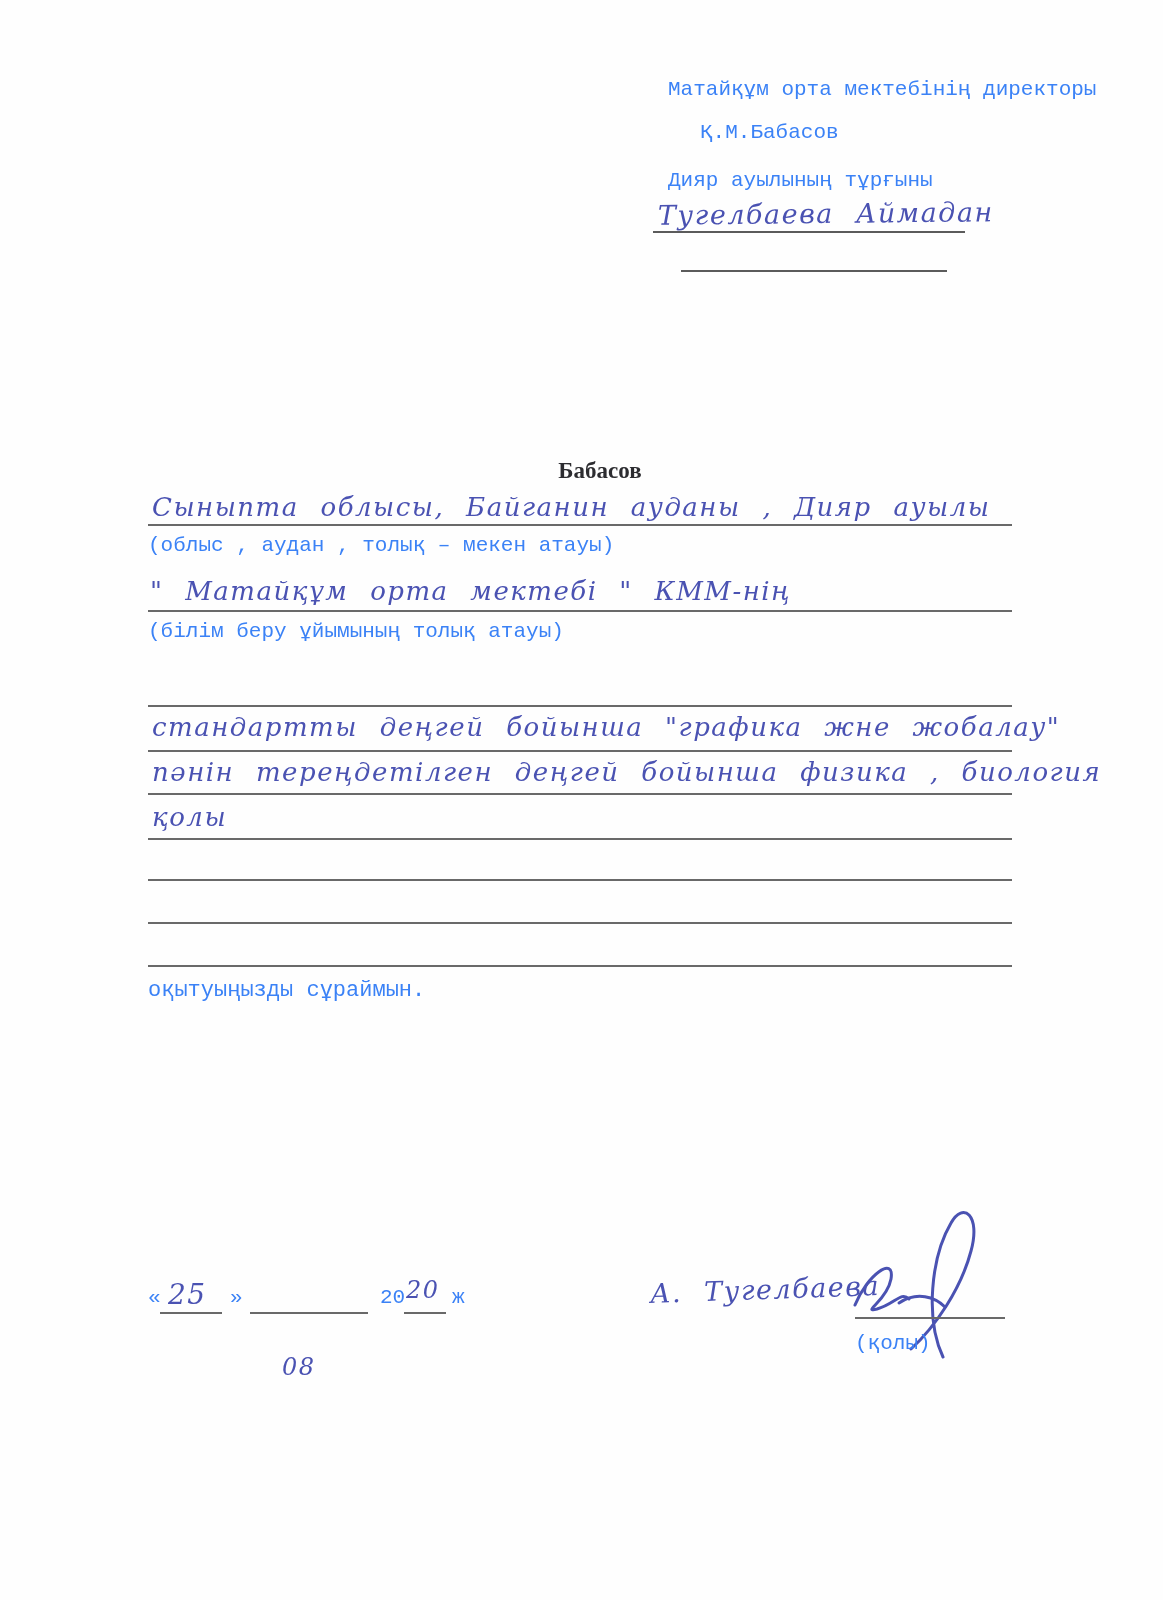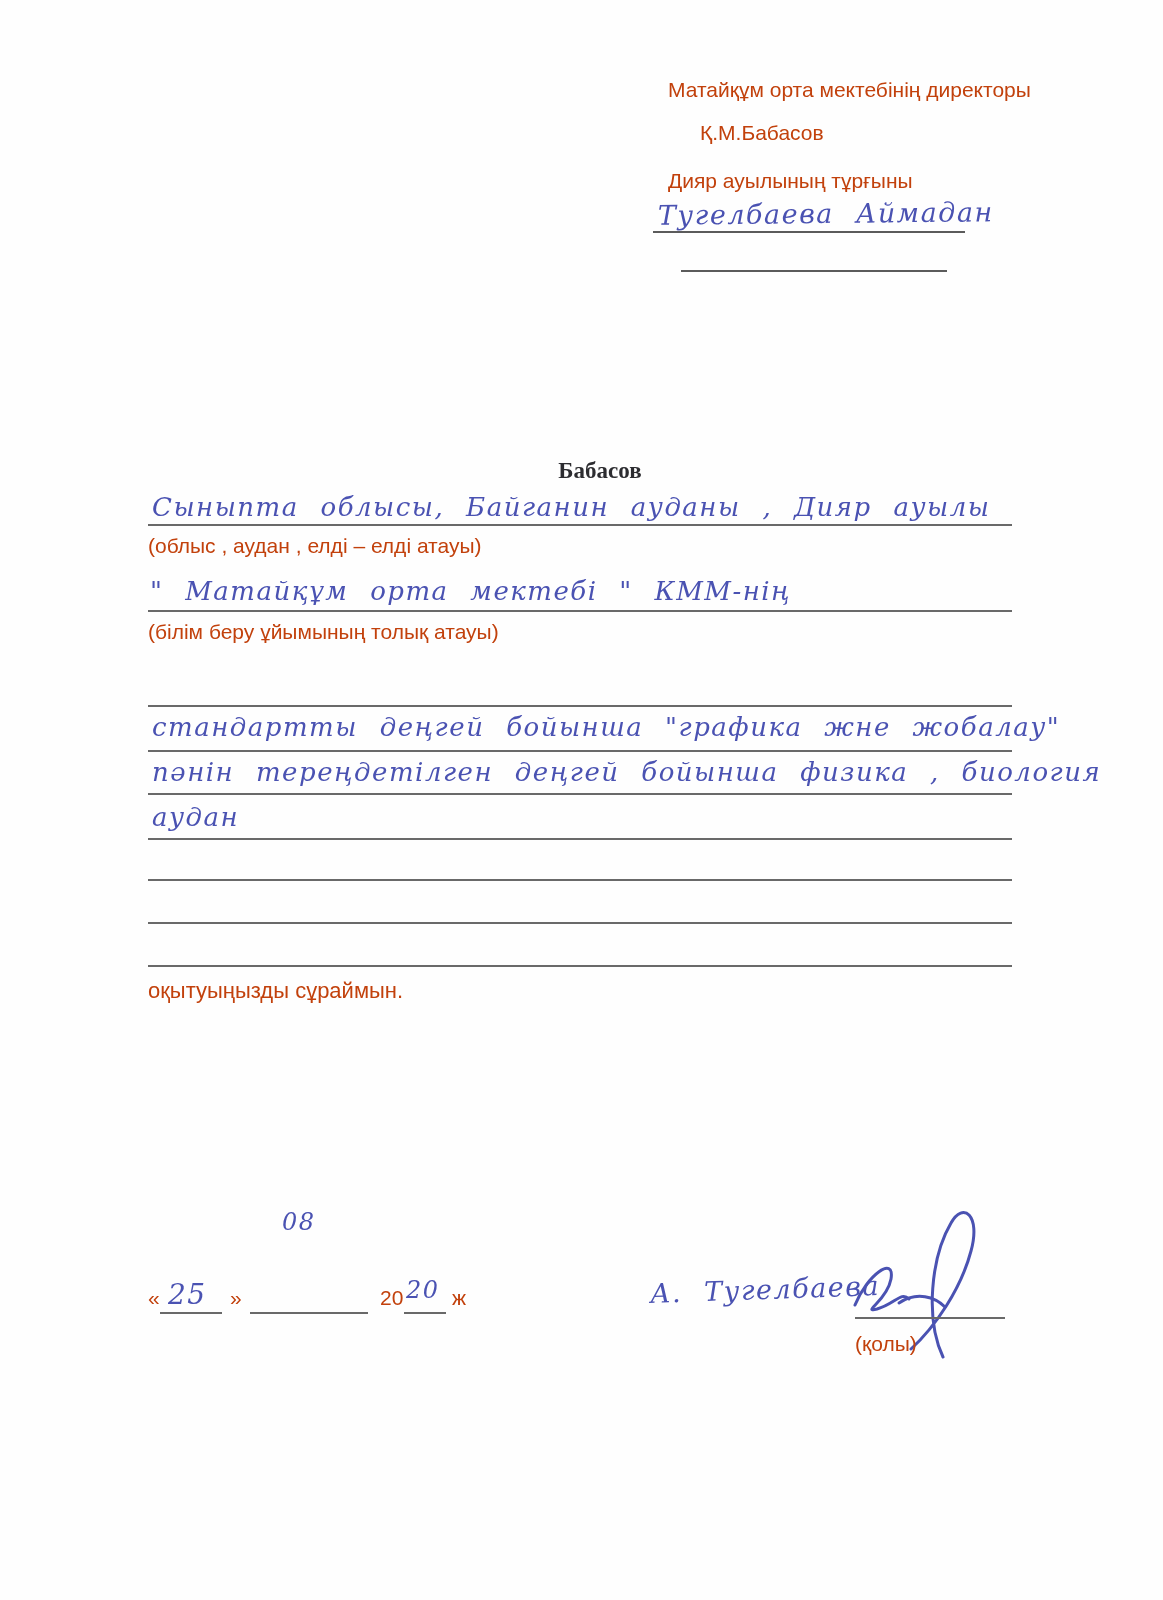--- a/index.html
+++ b/index.html
@@ -7,23 +7,23 @@
     position: relative;
     width: 1163px;
     height: 1600px;
     background: #fefefe;
     overflow: hidden;
     font-family: "Liberation Serif", serif;
     color: #2c2c30;
   }
   .printed {
     position: absolute;
-    font-family: Liberation Sans, sans-serif;
+    font-family: Liberation Mono, monospace;
     font-size: 21px;
-    color: #c2410c;
+    color: #3b82f6;
     white-space: nowrap;
   }
   .hand {
     position: absolute;
     font-family: "DejaVu Serif", serif;
     font-style: italic;
     font-size: 26px;
     color: #4a52b2;
     white-space: nowrap;
     letter-spacing: 1.5px;
@@ -60,48 +60,48 @@
   <div class="printed" style="left:700px; top:121px;">Қ.М.Бабасов</div>
   <div class="printed" style="left:668px; top:169px;">Дияр ауылының тұрғыны</div>
   <div class="hand" style="left:658px; top:198px; font-size:27px; transform:rotate(-0.6deg);">Тугелбаева Аймадан</div>
   <div class="rule" style="left:653px; top:231px; width:312px; background:#5b5b5b;"></div>
   <div class="rule" style="left:681px; top:270px; width:266px; background:#5b5b5b;"></div>
 
   <div class="title">Бабасов</div>
 
   <div class="hand" style="left:152px; top:492px;">Сыныпта облысы, Байганин ауданы , Дияр ауылы</div>
   <div class="rule" style="left:148px; top:524px; width:864px;"></div>
-  <div class="printed" style="left:148px; top:534px;">(облыс , аудан , елді – елді атауы)</div>
+  <div class="printed" style="left:148px; top:534px;">(облыс , аудан , толық – мекен атауы)</div>
 
   <div class="hand" style="left:150px; top:576px;">" Матайқұм орта мектебі "  КММ-нің</div>
   <div class="rule" style="left:148px; top:610px; width:864px;"></div>
   <div class="printed caption-center" style="top:620px;">(білім беру ұйымының толық атауы)</div>
 
   <div class="rule" style="left:148px; top:705px; width:864px;"></div>
 
   <div class="hand" style="left:152px; top:712px;">стандартты  деңгей  бойынша   "графика жне жобалау"</div>
   <div class="rule" style="left:148px; top:750px; width:864px;"></div>
 
   <div class="hand" style="left:152px; top:757px;">пәнін  тереңдетілген  деңгей  бойынша  физика , биология</div>
   <div class="rule" style="left:148px; top:793px; width:864px;"></div>
 
-  <div class="hand" style="left:152px; top:802px;">аудан</div>
+  <div class="hand" style="left:152px; top:802px;">қолы</div>
   <div class="rule" style="left:148px; top:838px; width:864px;"></div>
 
   <div class="rule" style="left:148px; top:879px; width:864px;"></div>
   <div class="rule" style="left:148px; top:922px; width:864px;"></div>
   <div class="rule" style="left:148px; top:965px; width:864px;"></div>
 
   <div class="printed" style="left:148px; top:978px; font-size:22px;">оқытуыңызды сұраймын.</div>
 
   <div class="printed" style="left:148px; top:1286px;">«</div>
   <div class="hand" style="left:168px; top:1278px; font-size:28px;">25</div>
   <div class="rule" style="left:160px; top:1312px; width:62px;"></div>
   <div class="printed" style="left:230px; top:1286px;">»</div>
-  <div class="hand" style="left:282px; top:1208px; font-size:24px;">08</div>
+  <div class="hand" style="left:282px; top:1353px; font-size:24px;">08</div>
   <div class="rule" style="left:250px; top:1312px; width:118px;"></div>
   <div class="printed" style="left:380px; top:1286px;">20</div>
   <div class="hand" style="left:406px; top:1276px; font-size:24px;">20</div>
   <div class="rule" style="left:404px; top:1312px; width:42px;"></div>
   <div class="printed" style="left:452px; top:1286px;">ж</div>
 
   <div class="hand" style="left:650px; top:1274px; font-size:27px; transform:rotate(-2deg);">А. Тугелбаева</div>
 
   <svg class="sig-svg" width="160" height="160" viewBox="0 0 160 160">
     <g fill="none" stroke="#4a52b2" stroke-width="3" stroke-linecap="round">

